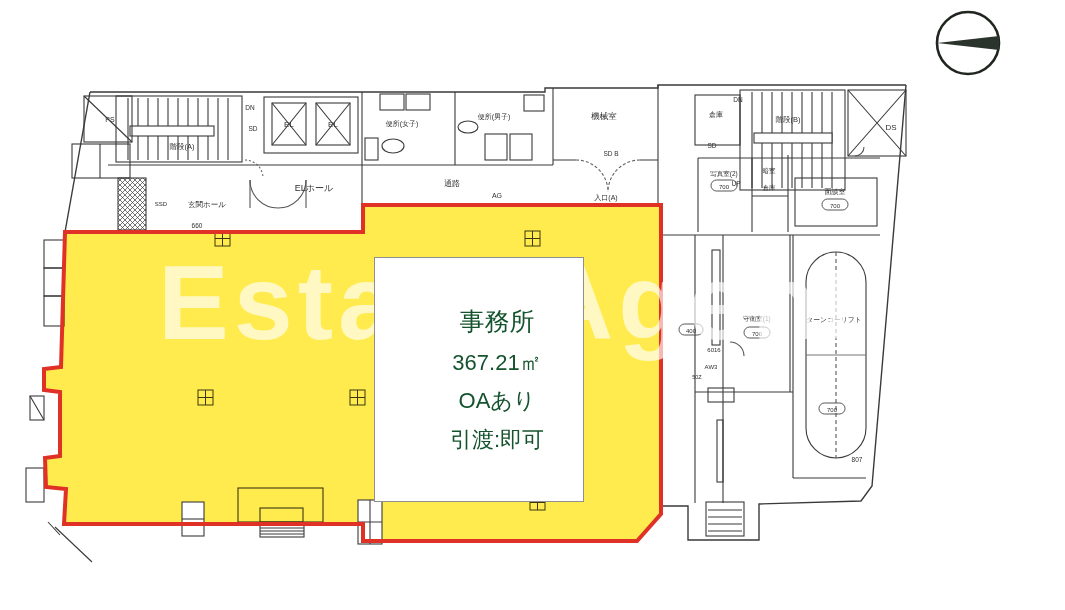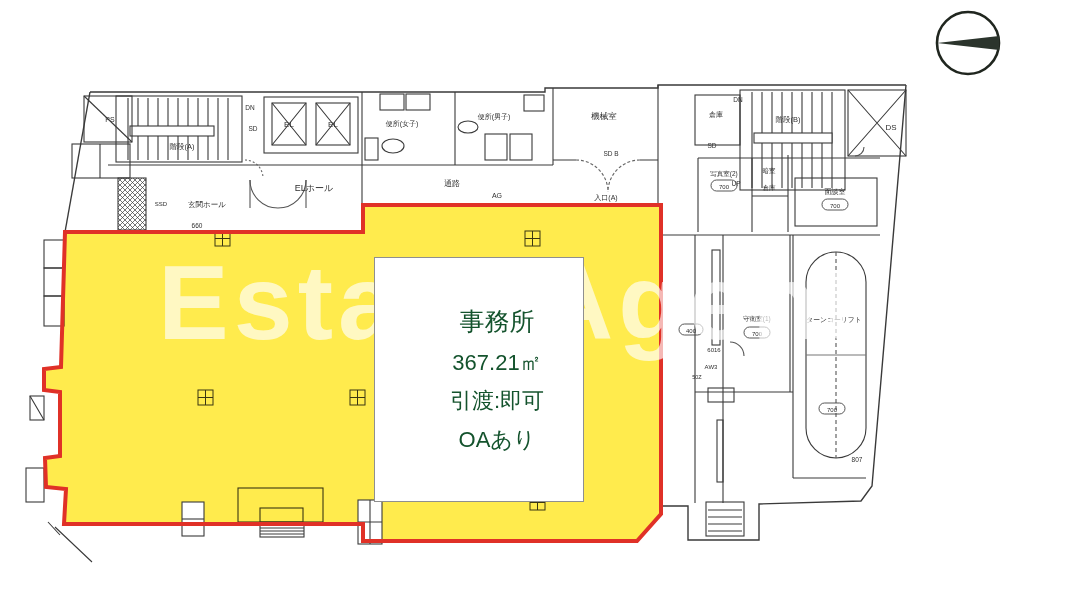--- a/index.html
+++ b/index.html
@@ -212,22 +212,22 @@
   </g>
 </svg>
 
 
 <div class="watermark">Estate Agent</div>
 
 
 <div class="infobox">
   <div class="t">事務所</div>
   <div class="l">367.21㎡</div>
+  <div class="l">OAあり</div>
   <div class="l">引渡:即可</div>
-  <div class="l">OAあり</div>
 </div>
 
 
 <div class="compass">
   <svg width="72" height="72" viewBox="0 0 72 72">
     <circle cx="36" cy="37" r="31" fill="none" stroke="#20261f" stroke-width="2.6"></circle>
     <polygon points="5,37 67,30 67,44" fill="#2b342c"></polygon>
   </svg>
 </div>
 

